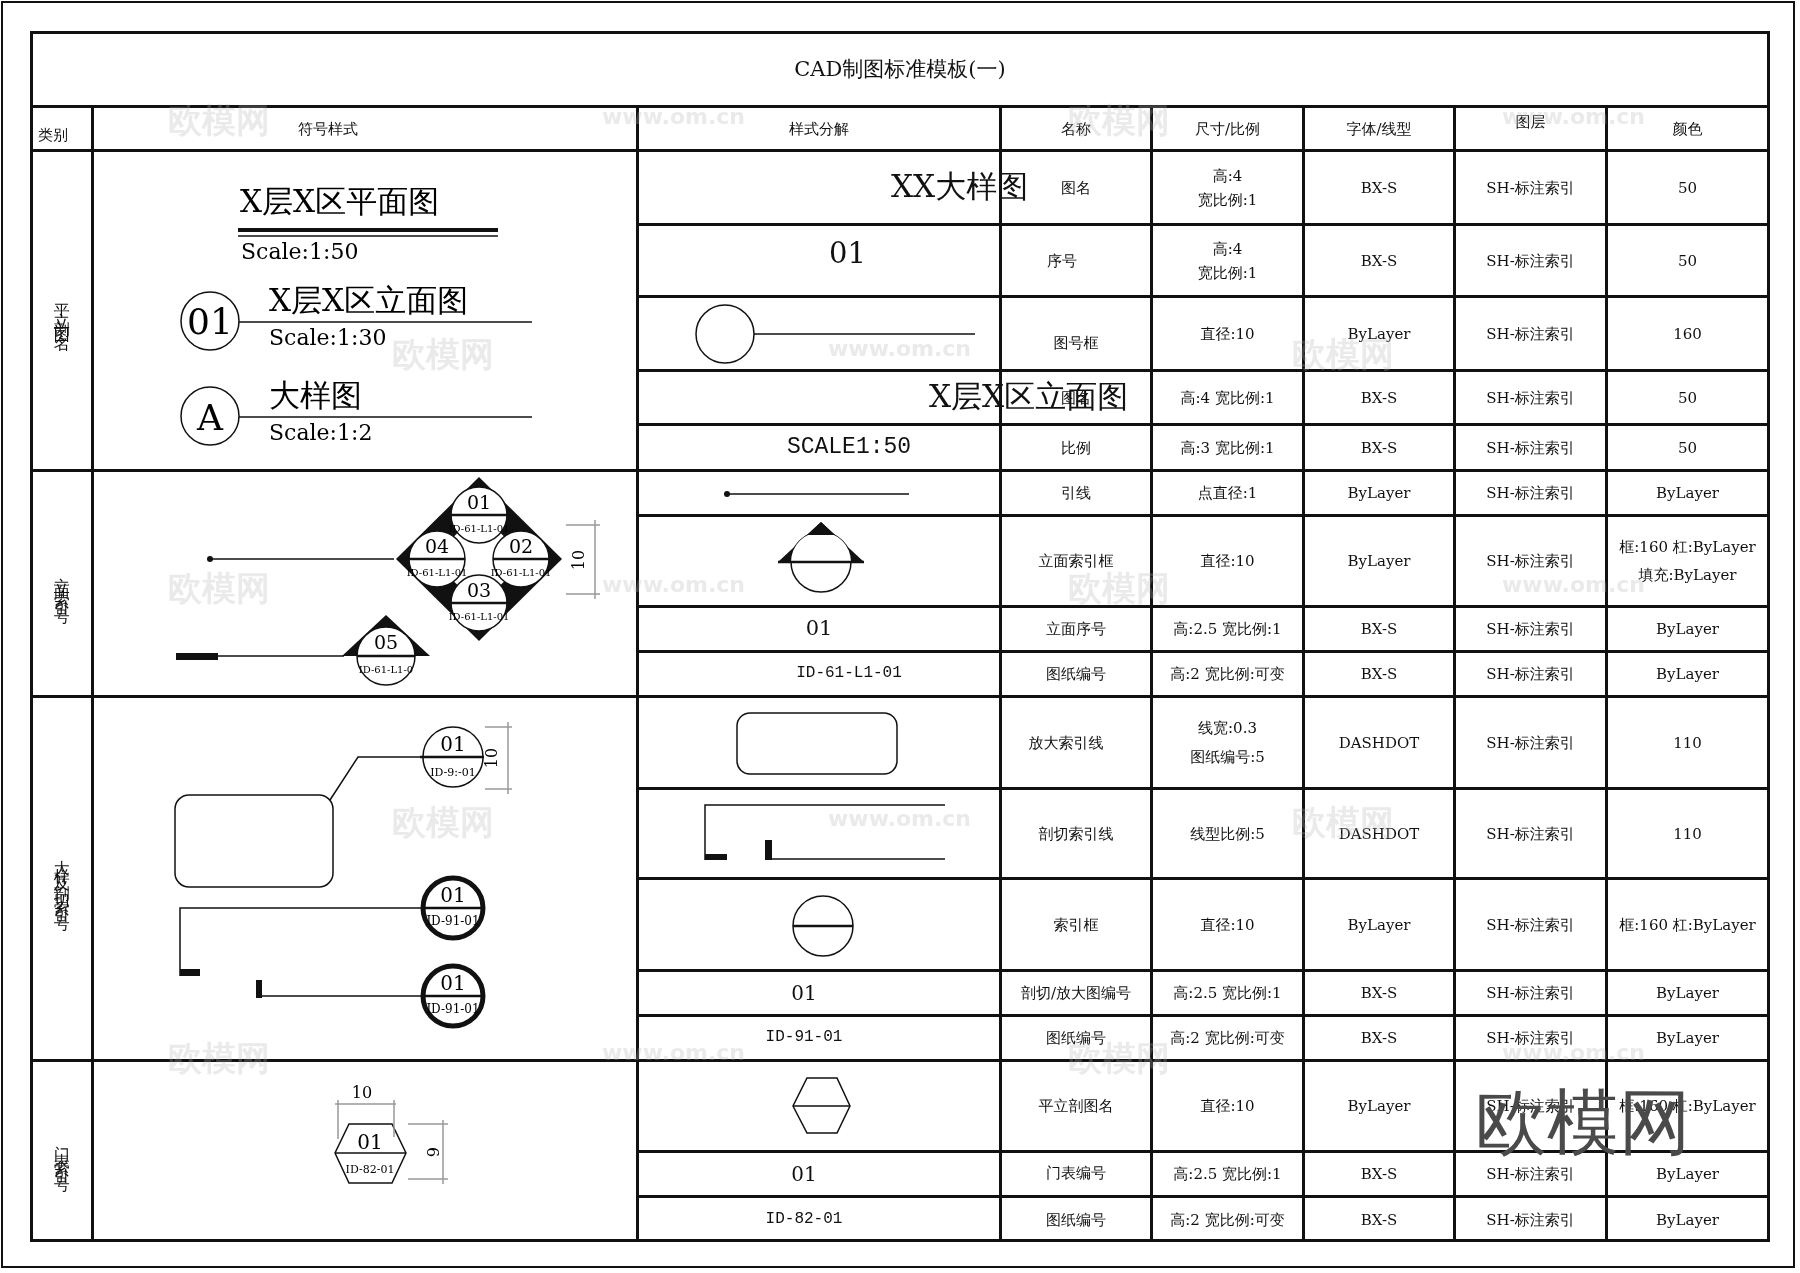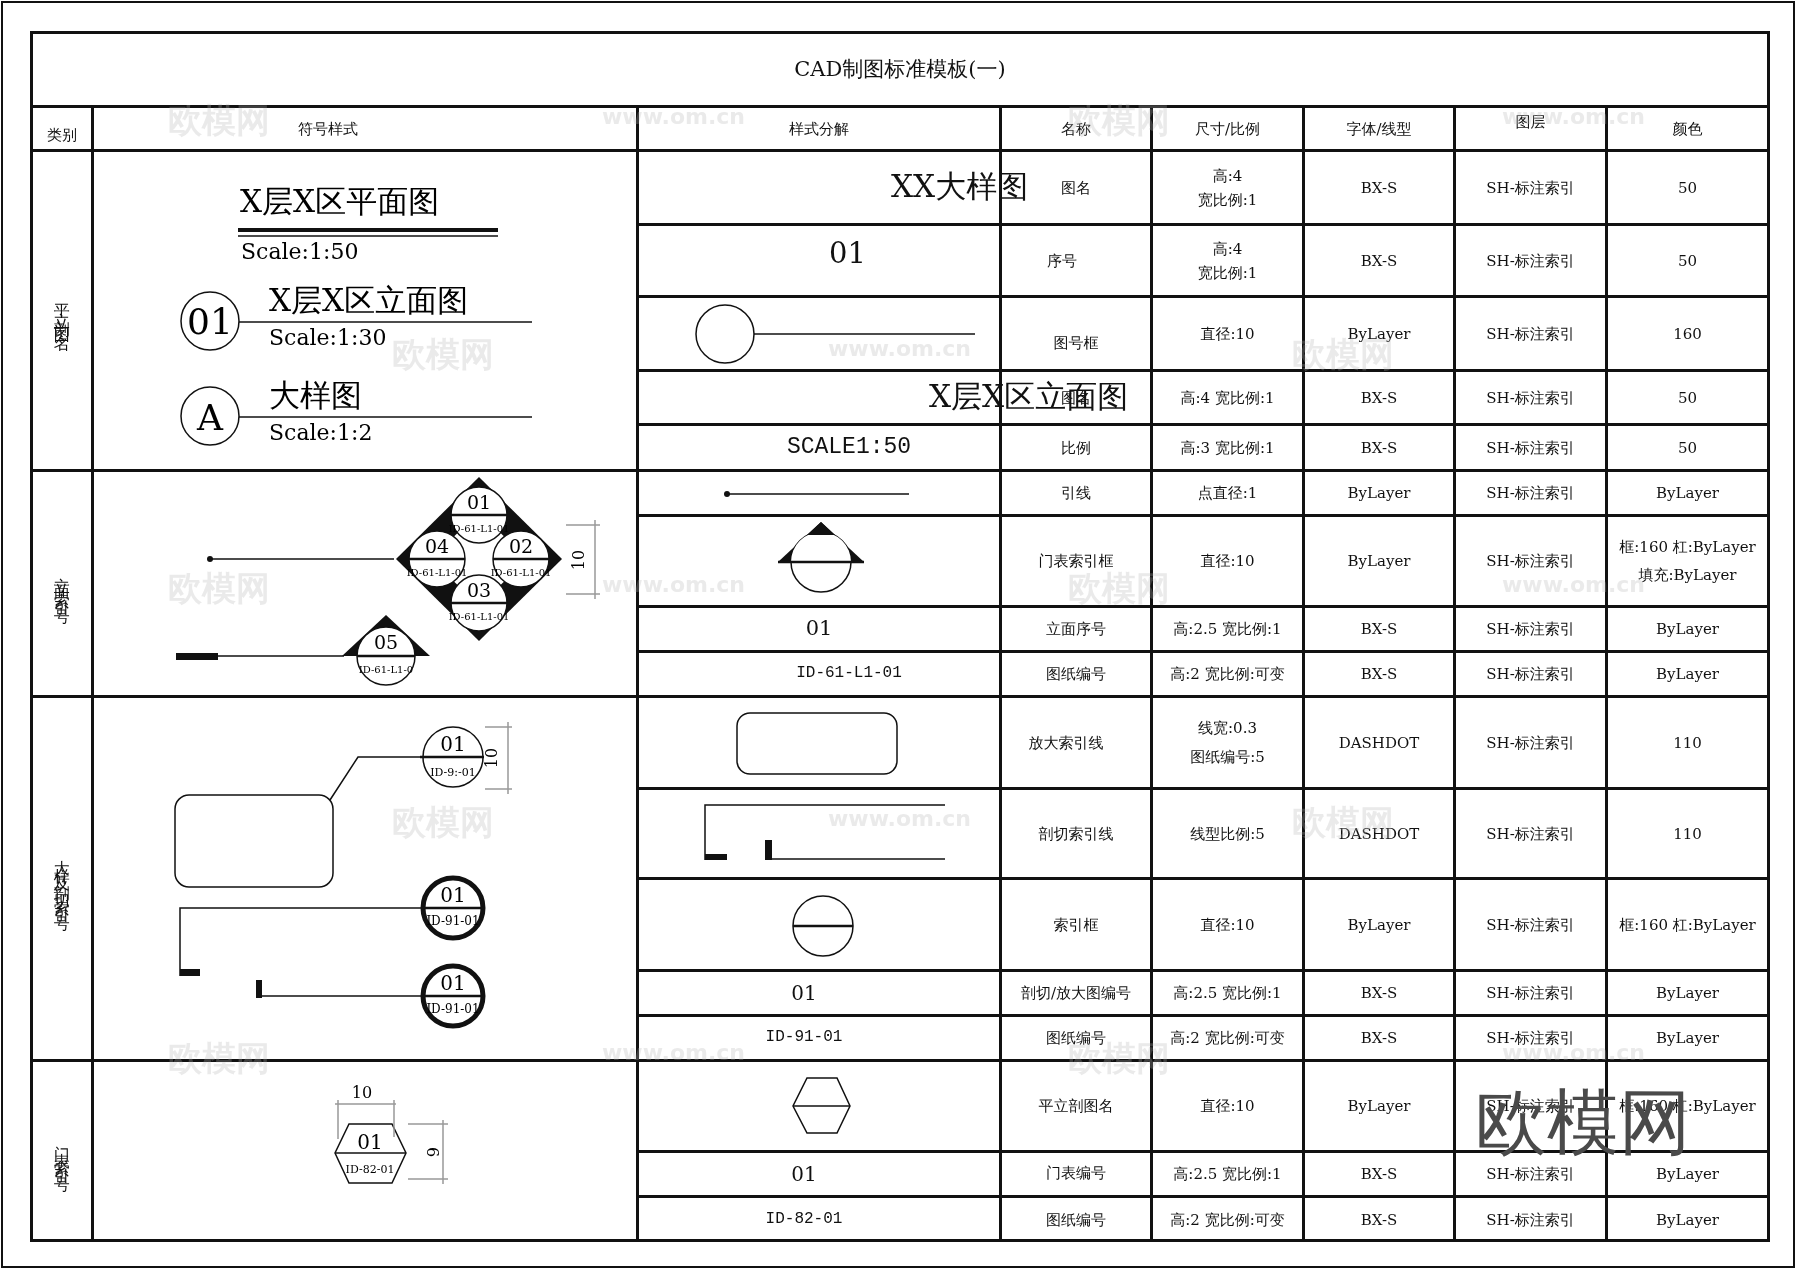--- a/index.html
+++ b/index.html
@@ -48,21 +48,21 @@
 <div class="vl" style="left:91px;top:106px;height:1136px"></div>
 <div class="vl" style="left:636px;top:106px;height:1136px"></div>
 <div class="vl" style="left:999px;top:106px;height:1136px"></div>
 <div class="vl" style="left:1150px;top:106px;height:1136px"></div>
 <div class="vl" style="left:1302px;top:106px;height:1136px"></div>
 <div class="vl" style="left:1453px;top:106px;height:1136px"></div>
 <div class="vl" style="left:1605px;top:106px;height:1136px"></div>
 
 <div class="cell title" style="left:33px;top:34px;width:1734px;height:71px">CAD制图标准模板(一)</div>
 
-<div class="cell hdr" style="left:33px;top:108px;width:58px;height:53px">类别</div>
+<div class="cell hdr" style="left:24px;top:108px;width:58px;height:53px">类别</div>
 <div class="cell hdr" style="left:94px;top:108px;width:468px;height:41px">符号样式</div>
 <div class="cell hdr" style="left:639px;top:108px;width:360px;height:41px">样式分解</div>
 <div class="cell hdr" style="left:1002px;top:108px;width:148px;height:41px">名称</div>
 <div class="cell hdr" style="left:1153px;top:108px;width:149px;height:41px">尺寸/比例</div>
 <div class="cell hdr" style="left:1305px;top:108px;width:148px;height:41px">字体/线型</div>
 <div class="cell hdr" style="left:1456px;top:108px;width:149px;height:27px">图层</div>
 <div class="cell hdr" style="left:1608px;top:108px;width:159px;height:41px">颜色</div>
 
 <div class="cell vert" style="left:33px;top:152px;width:58px;height:317px">平立剖图名</div>
 <div class="cell vert" style="left:33px;top:472px;width:58px;height:223px">立面索引号</div>
@@ -277,21 +277,21 @@
 <div class="cell" style="left:1305px;top:426px;width:148px;height:43px">BX-S</div>
 <div class="cell" style="left:1456px;top:426px;width:149px;height:43px">SH-标注索引</div>
 <div class="cell" style="left:1608px;top:426px;width:159px;height:43px">50</div>
 
 <div class="cell" style="left:1002px;top:472px;width:148px;height:42px">引线</div>
 <div class="cell" style="left:1153px;top:472px;width:149px;height:42px">点直径:1</div>
 <div class="cell" style="left:1305px;top:472px;width:148px;height:42px">ByLayer</div>
 <div class="cell" style="left:1456px;top:472px;width:149px;height:42px">SH-标注索引</div>
 <div class="cell" style="left:1608px;top:472px;width:159px;height:42px">ByLayer</div>
 
-<div class="cell" style="left:1002px;top:517px;width:148px;height:88px">门表索引框</div>
+<div class="cell" style="left:1002px;top:517px;width:148px;height:88px">立面索引框</div>
 <div class="cell" style="left:1153px;top:517px;width:149px;height:88px">直径:10</div>
 <div class="cell" style="left:1305px;top:517px;width:148px;height:88px">ByLayer</div>
 <div class="cell" style="left:1456px;top:517px;width:149px;height:88px">SH-标注索引</div>
 <div class="cell" style="left:1608px;top:517px;width:159px;height:88px;line-height:1.9">框:160 杠:ByLayer
 填充:ByLayer</div>
 
 <div class="cell" style="left:1002px;top:608px;width:148px;height:42px">立面序号</div>
 <div class="cell" style="left:1153px;top:608px;width:149px;height:42px">高:2.5 宽比例:1</div>
 <div class="cell" style="left:1305px;top:608px;width:148px;height:42px">BX-S</div>
 <div class="cell" style="left:1456px;top:608px;width:149px;height:42px">SH-标注索引</div>

